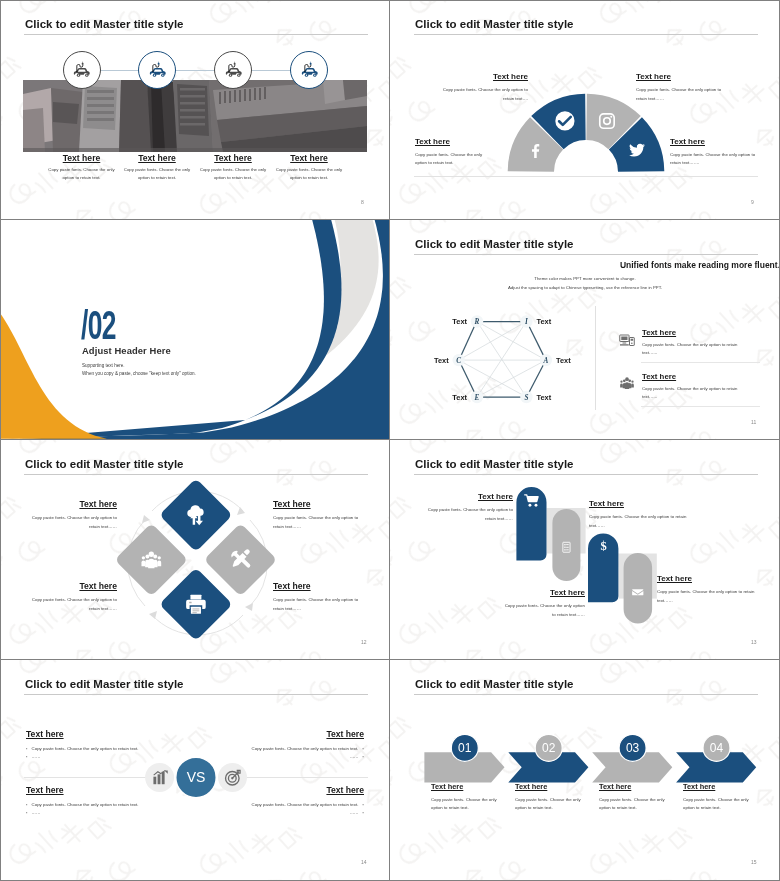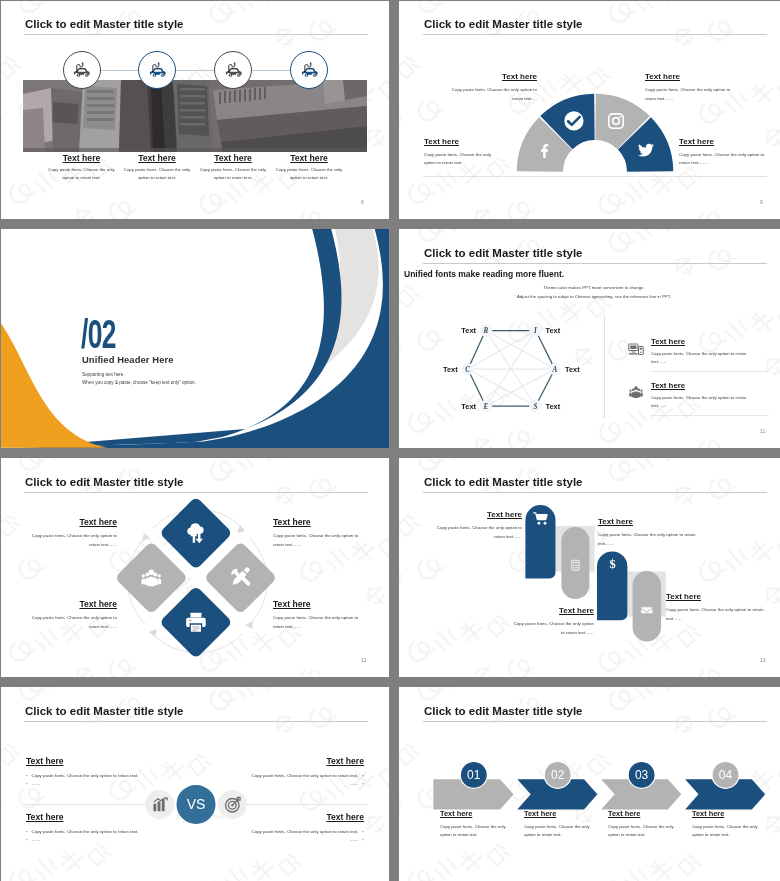--- a/index.html
+++ b/index.html
@@ -1,17 +1,17 @@
 <!DOCTYPE html>
 <html><head>
 <meta charset="utf-8">
 <style>
   html,body{margin:0;padding:0;}
   body{width:780px;height:881px;background:#7f7f7f;font-family:"Liberation Sans",sans-serif;overflow:hidden;}
-  .grid{display:grid;grid-template-columns:390px 390px;grid-template-rows:220px 220px 220px 221px;width:780px;height:881px;gap:9px;}
+  .grid{display:grid;grid-template-columns:390px 390px;grid-template-rows:220px 220px 220px 221px;width:780px;height:881px;}
   .slide{position:relative;background:#fff;overflow:hidden;box-sizing:border-box;}
   .slide::after{content:"";position:absolute;inset:0;border-right:1px solid #808080;border-bottom:1px solid #808080;pointer-events:none;}
   .slide.c0::after{border-left:1px solid #808080;}
   .slide.r0::after{border-top:1px solid #808080;}
 
   
   .title{position:absolute;left:25px;top:17.5px;font-size:11.5px;font-weight:bold;color:#1a1a1a;letter-spacing:0px;white-space:nowrap;}
   .titlerule{position:absolute;left:24px;top:34px;width:344px;height:1px;background:#c9c9c9;}
   .pagenum{position:absolute;left:361px;top:199px;font-size:5px;color:#8a8a8a;}
 
@@ -43,21 +43,21 @@
   .s2-rule{position:absolute;left:24px;top:176px;width:344px;height:1px;background:#e2e2e2;}
 
   
   .s3-num{position:absolute;left:81px;top:85px;font-size:40px;font-weight:bold;color:#1b4f7e;letter-spacing:-1px;line-height:1;transform:scaleX(0.66);transform-origin:left top;}
   .s3-head{position:absolute;left:82px;top:125px;font-size:9.4px;font-weight:bold;color:#303030;letter-spacing:0.1px;}
   .s3-s1{position:absolute;left:82px;top:143px;font-size:4.6px;color:#3c3c3c;}
   .s3-s2{position:absolute;left:82px;top:151px;font-size:4.6px;color:#3c3c3c;}
   .s3-bg{position:absolute;inset:0;}
 
   
-  .s4-sub{position:absolute;left:5px;right:0;top:40px;text-align:left;font-size:8.5px;font-weight:bold;color:#1a1a1a;}
+  .s4-sub{position:absolute;left:12px;right:0;top:40px;text-align:right;font-size:8.5px;font-weight:bold;color:#1a1a1a;}
   .s4-l1{position:absolute;left:0;right:0;top:56px;text-align:center;font-size:4.3px;color:#3c3c3c;}
   .s4-l2{position:absolute;left:0;right:0;top:65px;text-align:center;font-size:4.3px;color:#3c3c3c;}
   .s4-hex{position:absolute;left:42px;top:90px;}
   .s4-div{position:absolute;left:205px;top:86px;width:1px;height:104px;background:#e0e0e0;}
   .s4-item{position:absolute;left:252px;width:102px;}
   .s4-item .h{font-size:7.8px;}
   .s4-item .p{font-size:4.3px;margin-top:4px;line-height:1.85;color:#3c3c3c;}
   .s4-icon{position:absolute;left:229px;width:16px;height:16px;color:#6e6e6e;}
   .s4-hr{position:absolute;left:251px;width:119px;height:1px;background:#e6e6e6;}
   .s5-tx{position:absolute;width:88px;}
@@ -506,21 +506,21 @@
     <rect width="390" height="221" fill="url(#wmpat)"></rect>
   </svg>
   <svg class="s3-bg" width="390" height="220" viewBox="0 0 390 220">
     <rect width="390" height="220" fill="#ffffff"></rect>
     <path d="M374.7 0.0 L375.3 2.5 L376.0 4.9 L376.6 7.4 L377.1 9.9 L377.7 12.4 L378.2 14.8 L378.8 17.3 L379.2 19.8 L379.7 22.2 L380.1 24.7 L380.5 27.2 L380.9 29.6 L381.2 32.1 L381.6 34.6 L381.8 37.1 L382.1 39.5 L382.3 42.0 L382.5 44.5 L382.6 46.9 L382.7 49.4 L382.8 51.9 L382.9 54.4 L382.9 56.8 L382.8 59.3 L382.7 61.8 L382.6 64.2 L382.5 66.7 L382.3 69.2 L382.0 71.7 L381.7 74.1 L381.4 76.6 L381.0 79.1 L380.6 81.5 L380.1 84.0 L379.6 86.5 L379.0 88.9 L378.4 91.4 L377.7 93.9 L377.0 96.4 L376.2 98.8 L375.3 101.3 L374.4 103.8 L373.5 106.2 L372.4 108.7 L371.3 111.2 L370.2 113.7 L369.0 116.1 L367.7 118.6 L366.3 121.1 L364.9 123.5 L363.4 126.0 L361.8 128.5 L360.1 131.0 L358.3 133.4 L356.5 135.9 L354.6 138.4 L352.5 140.8 L350.4 143.3 L348.2 145.8 L345.9 148.2 L343.4 150.7 L340.9 153.2 L338.2 155.7 L335.4 158.1 L332.5 160.6 L329.4 163.1 L326.2 165.5 L322.8 168.0 L319.3 170.5 L315.6 173.0 L311.6 175.4 L307.5 177.9 L303.2 180.4 L298.6 182.8 L293.8 185.3 L288.7 187.8 L283.3 190.3 L277.5 192.7 L271.3 195.2 L264.6 197.7 L257.5 200.1 L249.7 202.6 L241.1 205.1 L231.7 207.5 L217.9 210.0 L203.2 212.5 L146.2 215.0 L52.3 217.4 L0.0 219.9 L390 219.9 L390 0 Z" fill="#1b4f7e"></path>
     <path d="M334.7 0.0 L335.1 1.7 L335.5 3.3 L335.9 5.0 L336.2 6.7 L336.6 8.4 L336.9 10.0 L337.2 11.7 L337.5 13.4 L337.7 15.1 L338.0 16.7 L338.3 18.4 L338.5 20.1 L338.7 21.8 L338.9 23.4 L339.1 25.1 L339.3 26.8 L339.5 28.5 L339.6 30.1 L339.8 31.8 L339.9 33.5 L340.0 35.2 L340.1 36.8 L340.2 38.5 L340.3 40.2 L340.3 41.9 L340.4 43.5 L340.4 45.2 L340.4 46.9 L340.4 48.6 L340.4 50.2 L340.4 51.9 L340.3 53.6 L340.3 55.2 L340.2 56.9 L340.2 58.6 L340.1 60.3 L340.0 61.9 L339.8 63.6 L339.7 65.3 L339.5 67.0 L339.4 68.6 L339.2 70.3 L339.0 72.0 L338.8 73.7 L338.5 75.3 L338.3 77.0 L338.0 78.7 L337.7 80.4 L337.4 82.0 L337.1 83.7 L336.8 85.4 L336.4 87.1 L336.1 88.7 L335.7 90.4 L335.3 92.1 L334.9 93.8 L334.4 95.4 L333.9 97.1 L333.5 98.8 L333.0 100.4 L332.4 102.1 L331.9 103.8 L331.3 105.5 L330.7 107.1 L330.1 108.8 L329.5 110.5 L328.8 112.2 L328.1 113.8 L327.4 115.5 L326.7 117.2 L325.9 118.9 L325.2 120.5 L324.4 122.2 L323.5 123.9 L322.7 125.6 L321.8 127.2 L320.8 128.9 L319.9 130.6 L318.9 132.3 L317.9 133.9 L316.9 135.6 L315.8 137.3 L314.7 139.0 L313.5 140.6 L312.3 142.3 L311.1 144.0 L309.8 145.7 L308.5 147.3 L307.2 149.0 L307.2 149.0 L309.8 147.3 L312.3 145.7 L314.7 144.0 L317.1 142.3 L319.4 140.6 L321.7 139.0 L323.9 137.3 L326.0 135.6 L328.1 133.9 L330.2 132.3 L332.2 130.6 L334.1 128.9 L336.0 127.2 L337.8 125.6 L339.6 123.9 L341.3 122.2 L343.0 120.5 L344.6 118.9 L346.2 117.2 L347.8 115.5 L349.3 113.8 L350.7 112.2 L352.1 110.5 L353.5 108.8 L354.8 107.1 L356.1 105.5 L357.3 103.8 L358.5 102.1 L359.7 100.4 L360.8 98.8 L361.9 97.1 L362.9 95.4 L363.9 93.8 L364.9 92.1 L365.8 90.4 L366.7 88.7 L367.6 87.1 L368.4 85.4 L369.2 83.7 L369.9 82.0 L370.6 80.4 L371.3 78.7 L372.0 77.0 L372.6 75.3 L373.2 73.7 L373.7 72.0 L374.2 70.3 L374.7 68.6 L375.2 67.0 L375.6 65.3 L376.0 63.6 L376.4 61.9 L376.7 60.3 L377.0 58.6 L377.3 56.9 L377.5 55.2 L377.8 53.6 L378.0 51.9 L378.1 50.2 L378.3 48.6 L378.4 46.9 L378.5 45.2 L378.5 43.5 L378.6 41.9 L378.6 40.2 L378.6 38.5 L378.6 36.8 L378.5 35.2 L378.4 33.5 L378.3 31.8 L378.2 30.1 L378.0 28.5 L377.9 26.8 L377.7 25.1 L377.5 23.4 L377.3 21.8 L377.0 20.1 L376.7 18.4 L376.5 16.7 L376.1 15.1 L375.8 13.4 L375.5 11.7 L375.1 10.0 L374.8 8.4 L374.4 6.7 L374.0 5.0 L373.6 3.3 L373.1 1.7 L372.7 0.0 Z" fill="#e4e3e1"></path>
     <path d="M312.2 0.0 L312.7 2.0 L313.2 4.0 L313.7 6.0 L314.2 8.0 L314.7 10.0 L315.2 12.0 L315.7 14.0 L316.1 16.0 L316.5 18.0 L317.0 20.0 L317.4 22.0 L317.8 24.0 L318.2 26.0 L318.6 28.0 L319.0 30.0 L319.3 32.0 L319.7 34.0 L320.0 36.0 L320.4 38.0 L320.7 40.0 L321.0 42.0 L321.3 44.0 L321.5 46.0 L321.8 48.0 L322.1 50.0 L322.3 52.0 L322.5 54.0 L322.7 56.0 L322.9 58.0 L323.1 60.0 L323.2 62.0 L323.4 64.0 L323.5 66.0 L323.6 68.0 L323.7 70.0 L323.8 72.0 L323.8 74.0 L323.9 76.0 L323.9 78.0 L323.9 80.0 L323.9 82.0 L323.8 84.0 L323.8 86.0 L323.7 88.0 L323.6 90.0 L323.5 92.0 L323.3 94.0 L323.1 96.0 L322.9 98.0 L322.7 100.0 L322.5 102.0 L322.2 104.0 L321.9 106.0 L321.6 108.0 L321.2 110.0 L320.8 112.0 L320.4 114.0 L320.0 116.0 L319.5 118.0 L319.0 120.0 L318.5 122.0 L317.9 124.0 L317.3 126.0 L316.6 128.0 L315.9 130.0 L315.2 132.0 L314.4 134.0 L313.6 136.0 L312.8 138.0 L311.9 140.0 L310.9 142.0 L309.9 144.0 L308.9 146.0 L307.8 148.0 L306.6 150.0 L305.4 152.0 L304.1 154.0 L302.7 156.0 L301.3 158.0 L299.8 160.0 L298.3 162.0 L296.6 164.0 L294.9 166.0 L293.1 168.0 L291.2 170.0 L289.2 172.0 L287.1 174.0 L284.8 176.0 L282.5 178.0 L280.0 180.0 L277.4 182.0 L274.7 184.0 L271.7 186.0 L268.6 188.0 L265.3 190.0 L261.8 192.0 L258.1 194.0 L254.1 196.0 L249.8 198.0 L245.2 200.0 L240.2 202.0 L234.7 204.0 L228.7 206.0 L222.1 208.0 L196.4 212.8 L172.5 214.0 L150.4 214.7 L130.0 215.3 L111.4 215.9 L94.4 216.3 L79.0 216.7 L65.2 217.0 L52.9 217.4 L42.1 217.7 L32.7 217.9 L24.6 218.2 L17.9 218.5 L12.4 218.7 L8.0 218.9 L4.7 219.1 L2.3 219.3 L0.9 219.5 L0.2 219.7 L0.0 219.9 L245.2 200.0 L250.9 197.8 L256.2 195.5 L261.1 193.3 L265.7 191.0 L270.0 188.8 L274.1 186.5 L277.9 184.3 L281.5 182.0 L284.9 179.8 L288.1 177.5 L291.2 175.3 L294.1 173.0 L296.8 170.8 L299.4 168.5 L301.9 166.3 L304.2 164.0 L306.5 161.8 L308.6 159.6 L310.6 157.3 L312.6 155.1 L314.4 152.8 L316.2 150.6 L317.9 148.3 L319.4 146.1 L321.0 143.8 L322.4 141.6 L323.8 139.3 L325.1 137.1 L326.3 134.8 L327.5 132.6 L328.6 130.3 L329.6 128.1 L330.6 125.8 L331.6 123.6 L332.5 121.3 L333.3 119.1 L334.1 116.9 L334.8 114.6 L335.5 112.4 L336.2 110.1 L336.8 107.9 L337.3 105.6 L337.9 103.4 L338.4 101.1 L338.8 98.9 L339.2 96.6 L339.6 94.4 L339.9 92.1 L340.2 89.9 L340.5 87.6 L340.7 85.4 L340.9 83.1 L341.1 80.9 L341.2 78.7 L341.3 76.4 L341.4 74.2 L341.4 71.9 L341.5 69.7 L341.4 67.4 L341.4 65.2 L341.4 62.9 L341.3 60.7 L341.2 58.4 L341.0 56.2 L340.9 53.9 L340.7 51.7 L340.5 49.4 L340.3 47.2 L340.0 44.9 L339.7 42.7 L339.4 40.4 L339.1 38.2 L338.8 36.0 L338.5 33.7 L338.1 31.5 L337.7 29.2 L337.3 27.0 L336.9 24.7 L336.4 22.5 L336.0 20.2 L335.5 18.0 L335.0 15.7 L334.5 13.5 L334.0 11.2 L333.5 9.0 L332.9 6.7 L332.4 4.5 L331.8 2.2 L331.2 0.0 Z" fill="#1b4f7e"></path>
     <path d="M0 93.1 C30 135 42 206 107 218.8 L0 218.8 Z" fill="#eea01e"></path>
   </svg>
   <div class="s3-num">/02</div>
-  <div class="s3-head">Unified Header Here</div>
+  <div class="s3-head">Adjust Header Here</div>
   <div class="s3-s1">Supporting text here.</div>
   <div class="s3-s2">When you copy &amp; paste, choose "keep text only" option.</div>
 </div>
 
 <div class="slide">
   <svg class="wmo" width="390" height="221" viewBox="0 0 390 221">
     <defs>
       <pattern id="wmpat" x="0" y="0" width="135" height="135" patternUnits="userSpaceOnUse" patternTransform="rotate(-42)">
         <g transform="translate(6,8)">
               <use href="#wmlogo"></use>

